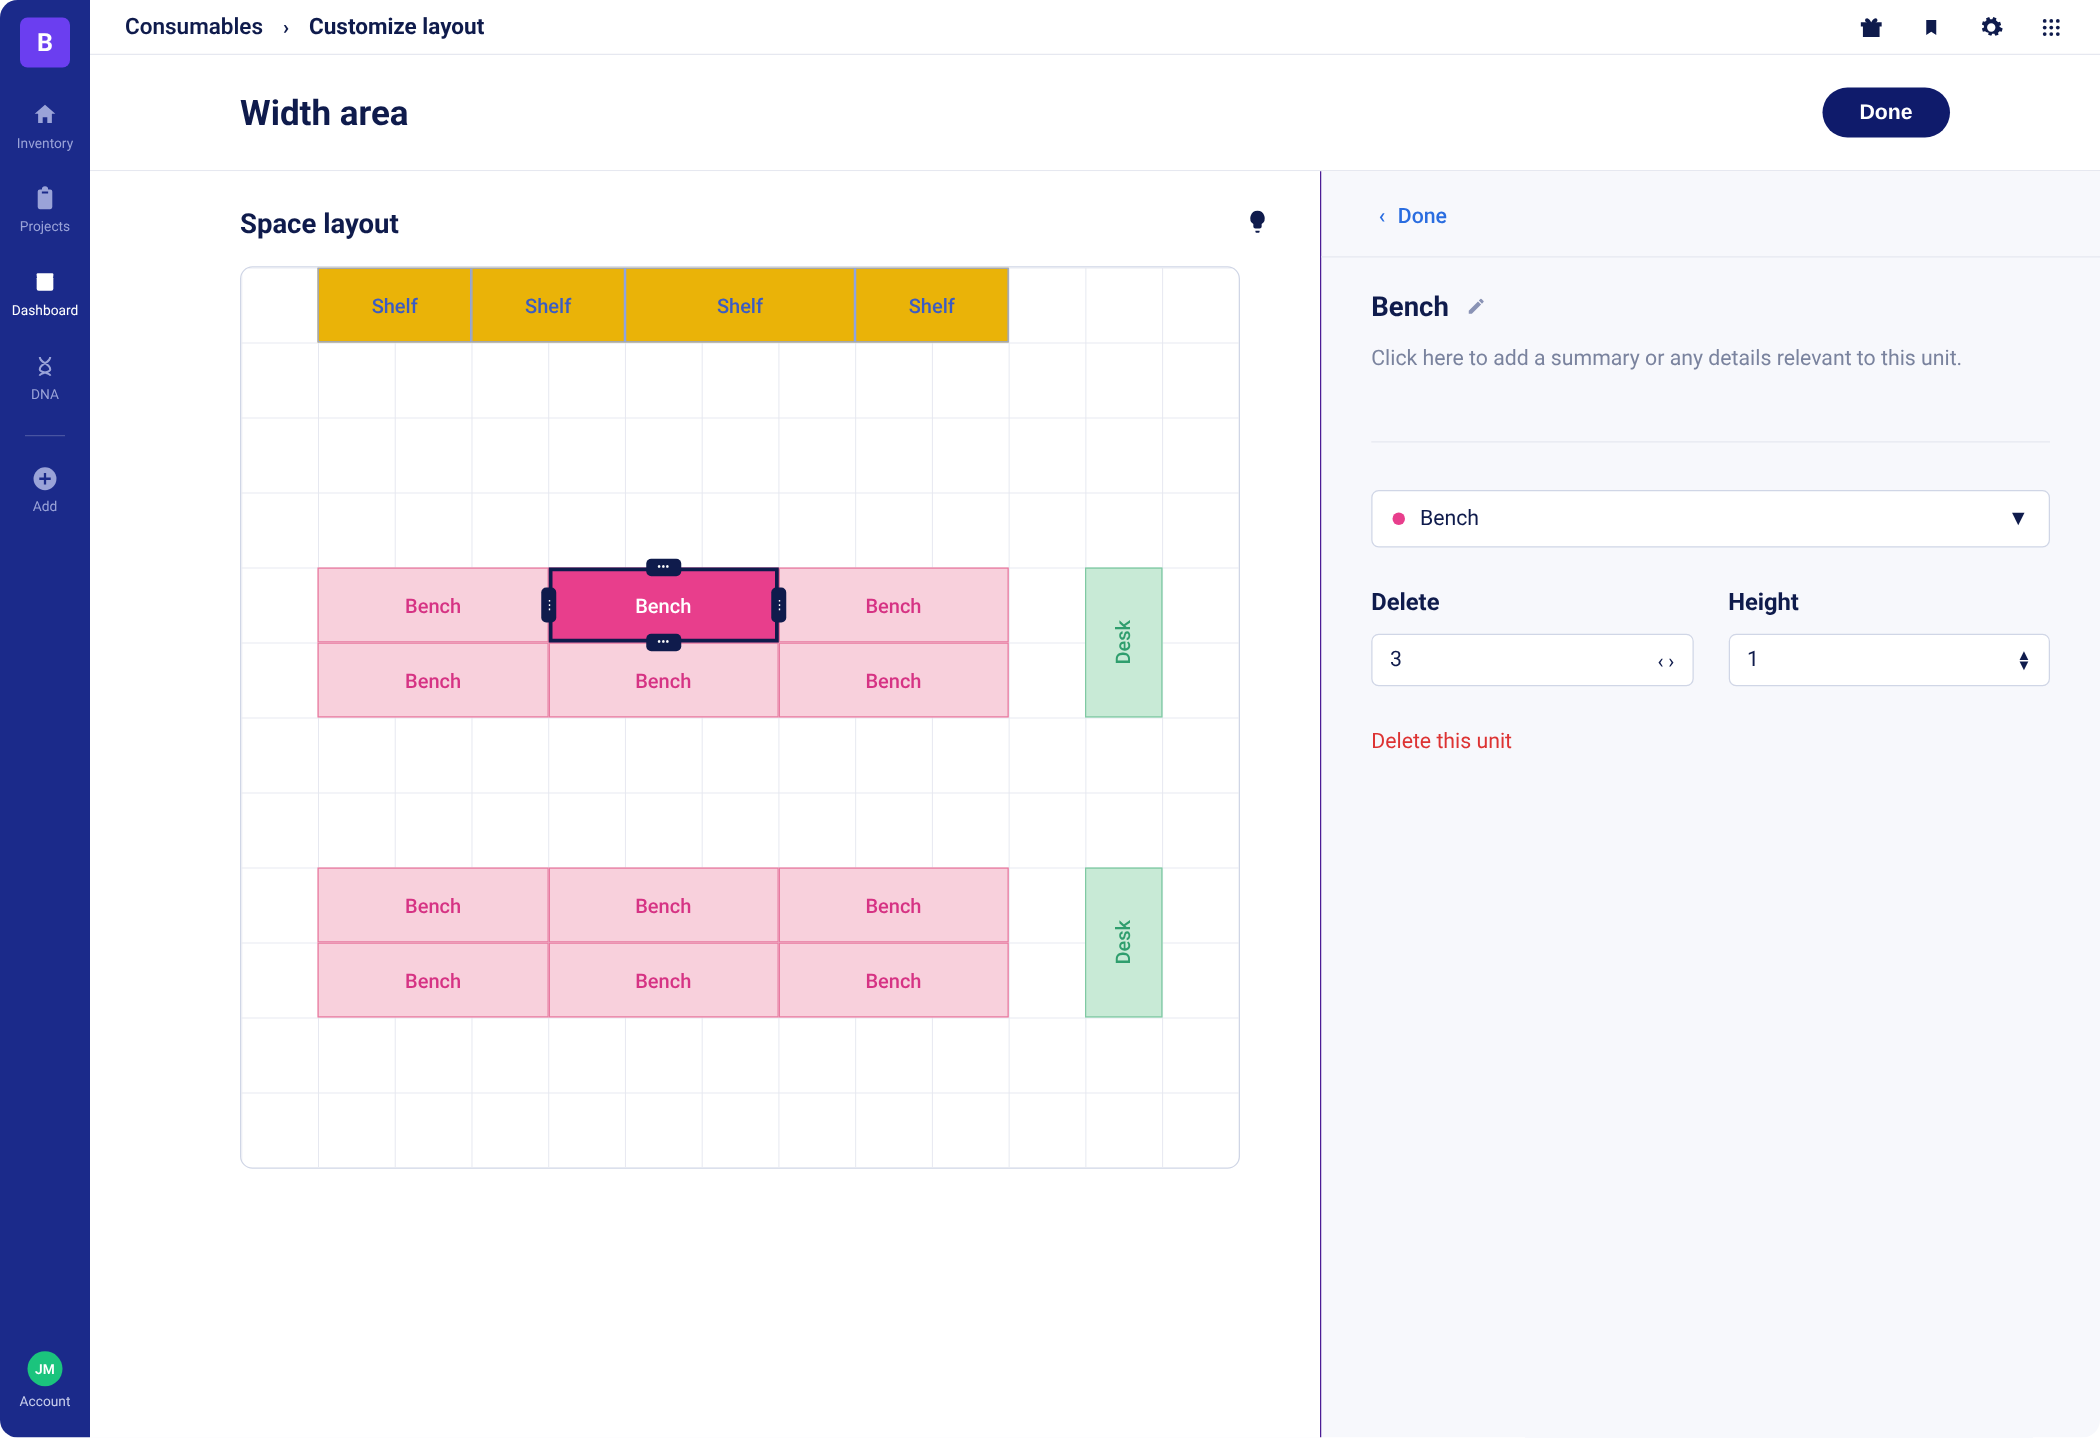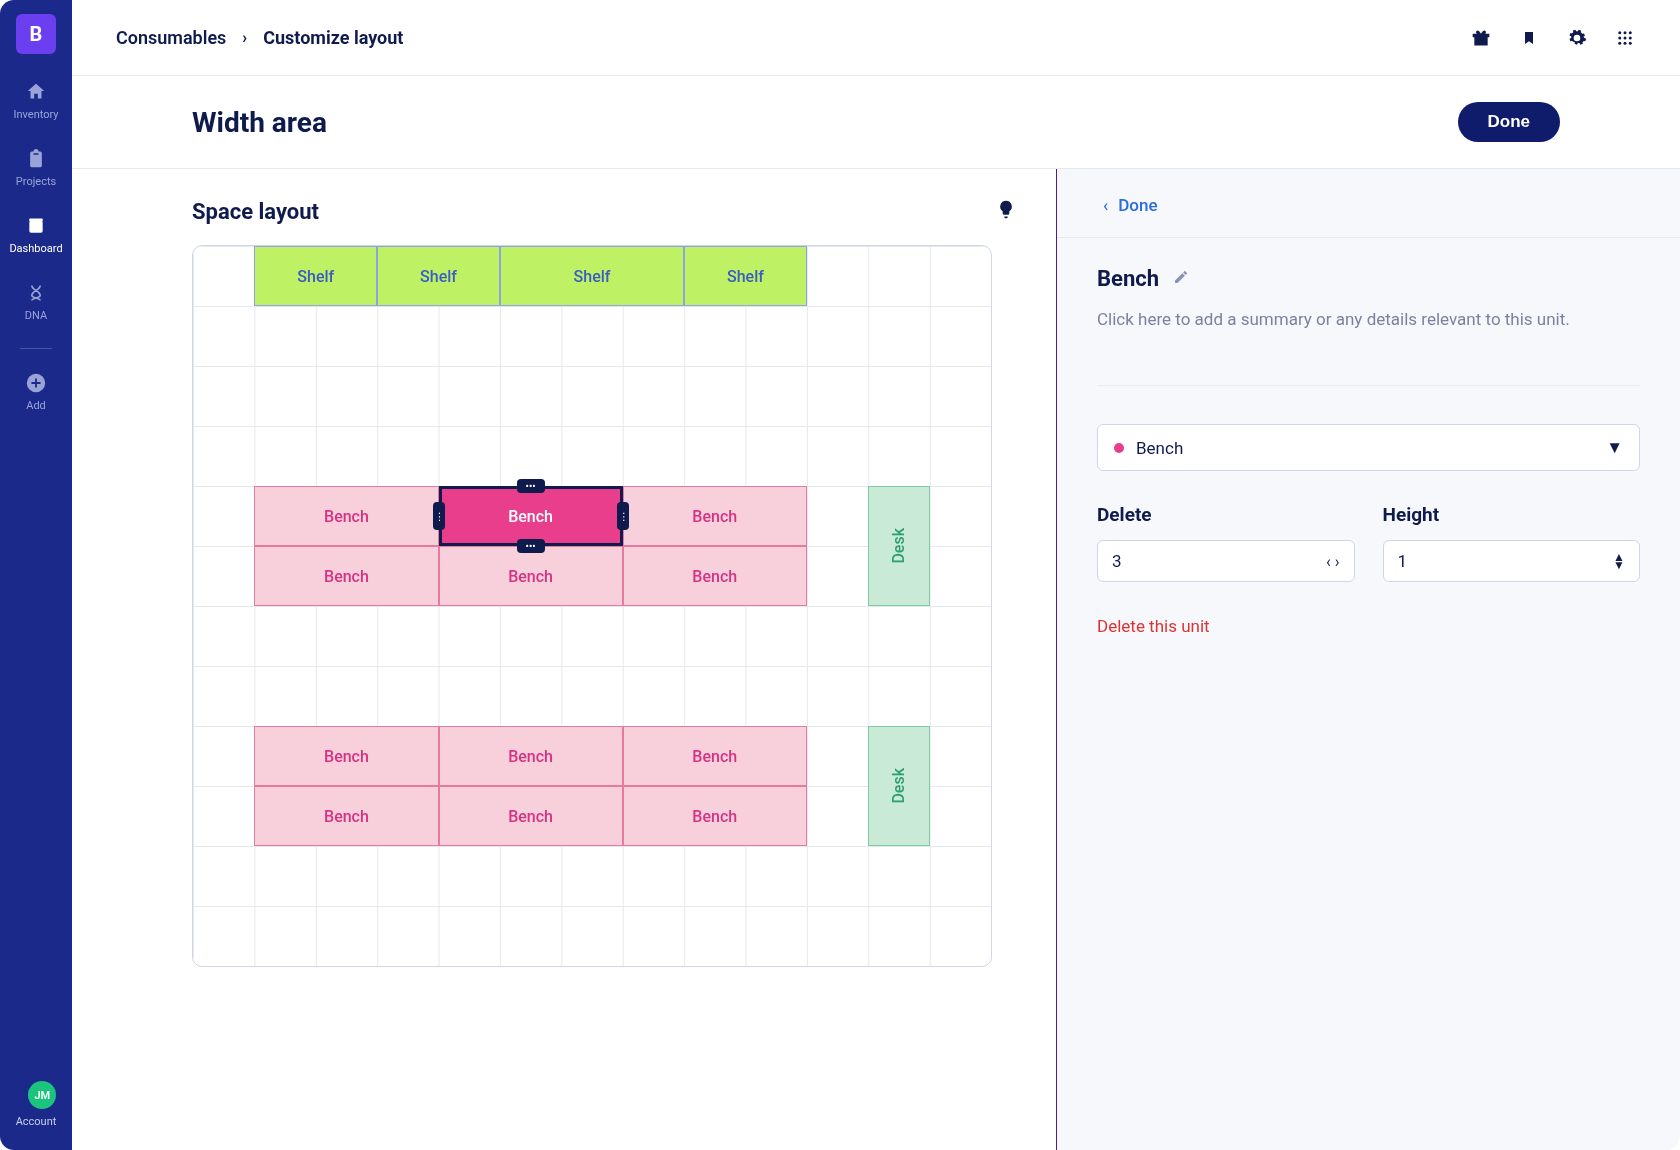--- a/index.html
+++ b/index.html
@@ -7,28 +7,28 @@
   body { display: flex; border-radius: 14px; overflow: hidden; }
 
   
   .nav { width: 72px; background: #1b2a8a; display: flex; flex-direction: column; align-items: center; padding-top: 14px; color: #c9cfec; }
   .nav .logo { width: 40px; height: 40px; background: #6b3ef0; border-radius: 6px; display: flex; align-items: center; justify-content: center; color: #fff; font-weight: 700; font-size: 20px; margin-bottom: 26px; }
   .nav .item { display: flex; flex-direction: column; align-items: center; gap: 4px; margin-bottom: 26px; font-size: 11px; cursor: pointer; color: #9aa3d8; }
   .nav .item.active { color: #fff; }
   .nav .item .ico { width: 24px; height: 24px; display: flex; align-items: center; justify-content: center; }
   .nav .divider { width: 32px; height: 1px; background: rgba(255,255,255,0.2); margin-bottom: 22px; }
   .nav .spacer { flex: 1; }
-  .nav .account { display: flex; flex-direction: column; align-items: flex-end; gap: 6px; margin-bottom: 22px; font-size: 11px; color: #c9cfec; }
+  .nav .account { display: flex; flex-direction: column; align-items: center; gap: 6px; margin-bottom: 22px; font-size: 11px; color: #c9cfec; }
   .nav .avatar { width: 28px; height: 28px; border-radius: 50%; background: #1bc47d; color: #fff; display: flex; align-items: center; justify-content: center; font-size: 11px; font-weight: 600; }
 
   
   .main { flex: 1; display: flex; flex-direction: column; }
 
   
-  .topbar { height: 76px; display: flex; align-items: center; padding: 0 44px; border-bottom: 1px solid #e6e8f0; }
+  .topbar { height: 44px; display: flex; align-items: center; padding: 0 28px; border-bottom: 1px solid #e6e8f0; }
   .crumb { font-size: 18px; color: #0f1b4c; font-weight: 600; }
   .crumb.strong { font-weight: 700; }
   .crumb-sep { margin: 0 16px; color: #0f1b4c; font-weight: 700; }
   .topbar .right { margin-left: auto; display: flex; gap: 26px; }
   .topbar .right .tico { width: 22px; height: 22px; display:flex; align-items:center; justify-content:center; color:#0f1b4c; cursor:pointer; }
 
   
   .header { display: flex; align-items: center; padding: 26px 120px; border-bottom: 1px solid #e6e8f0; }
   .header h1 { font-size: 28px; color: #0f1b4c; font-weight: 700; }
   .done-btn { margin-left: auto; background: #0f1b6b; color: #fff; border: none; border-radius: 999px; padding: 10px 30px; font-size: 17px; font-weight: 600; cursor: pointer; }
@@ -43,21 +43,21 @@
   .bulb { margin-left:auto; color:#0f1b4c; cursor:pointer; }
 
   .grid-wrap { border:1px solid #d0d6e6; border-radius:10px; padding:0; overflow:hidden; background:#fff; width:800px; }
   .grid { position:relative; width:798px; height:720px; }
   .cellbg { position:absolute; inset:0; background-image:
       linear-gradient(to right, #e6e8f0 1px, transparent 1px),
       linear-gradient(to bottom, #e6e8f0 1px, transparent 1px);
     background-size: 61.4px 60px;
   }
   .unit { position:absolute; display:flex; align-items:center; justify-content:center; font-size:16px; font-weight:500; border:1px solid; }
-  .shelf { background:#bef264; border-color:#8ea4e0; color:#3b5cc4; }
+  .shelf { background:#eab308; border-color:#8ea4e0; color:#3b5cc4; }
   .bench { background:#f8d0dc; border-color:#e77aa0; color:#d63384; }
   .desk  { background:#c8ead6; border-color:#7fc9a3; color:#2f9e6e; }
   .desk span { writing-mode: vertical-rl; transform: rotate(180deg); }
   .selected { background:#e83e8c; border:3px solid #0f1b4c; color:#fff; z-index:5; }
   .handle { position:absolute; background:#0f1b4c; color:#fff; border-radius:4px; font-size:10px; display:flex; align-items:center; justify-content:center; z-index:6; }
   .handle.h { width:28px; height:14px; left:50%; transform:translateX(-50%); }
   .handle.v { width:12px; height:28px; top:50%; transform:translateY(-50%); letter-spacing:-2px; }
 
   
   .side { flex:1; padding: 26px 40px; }

